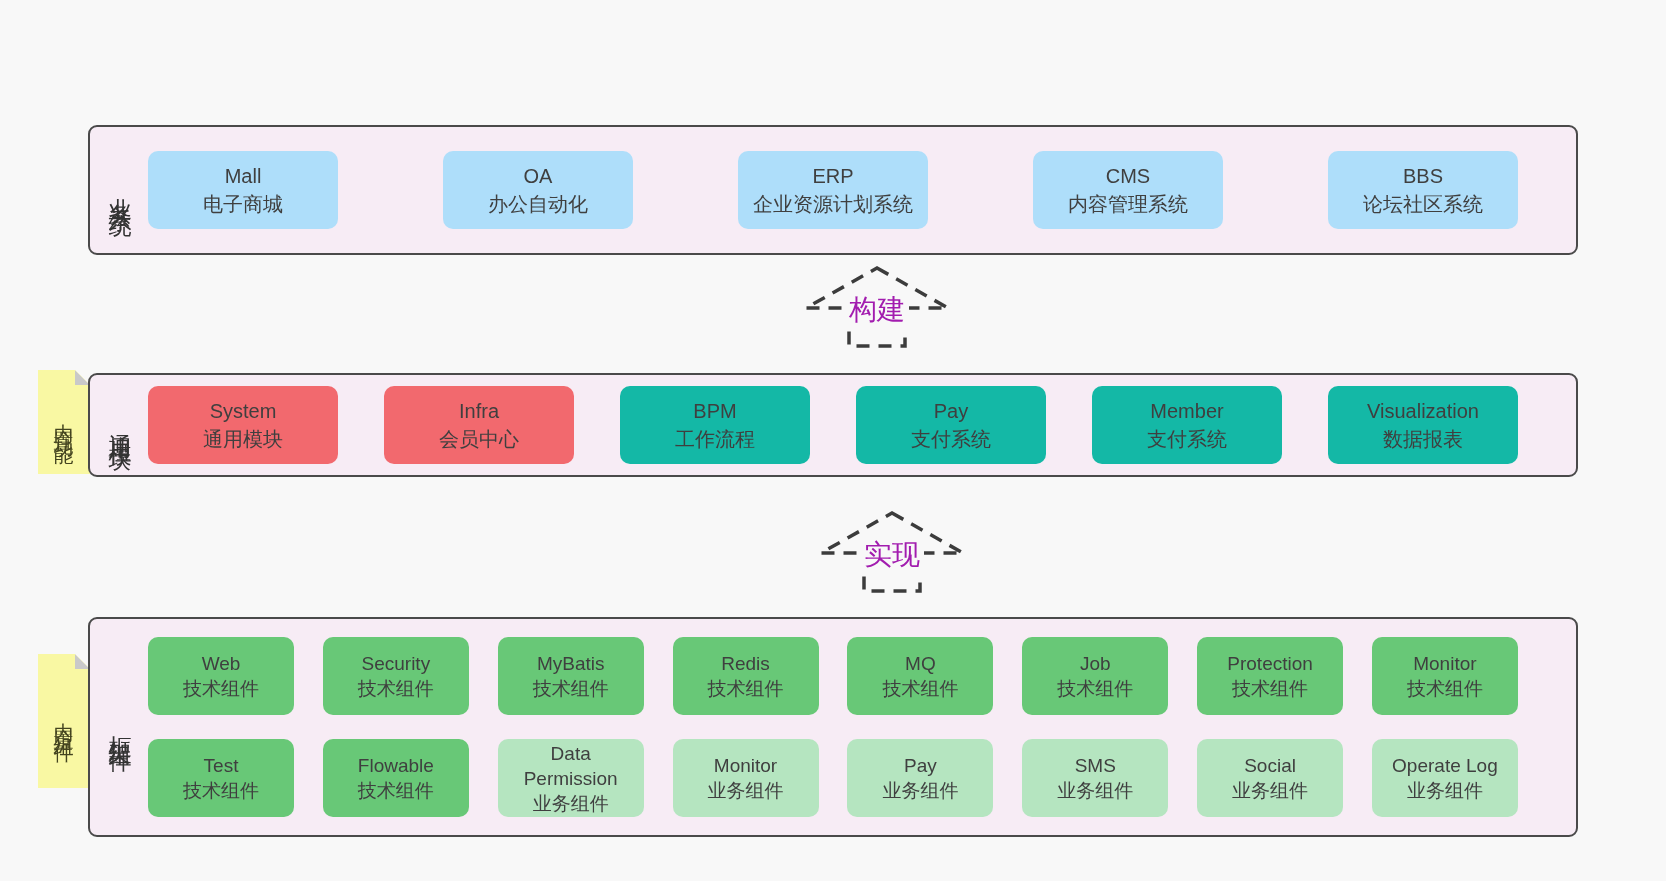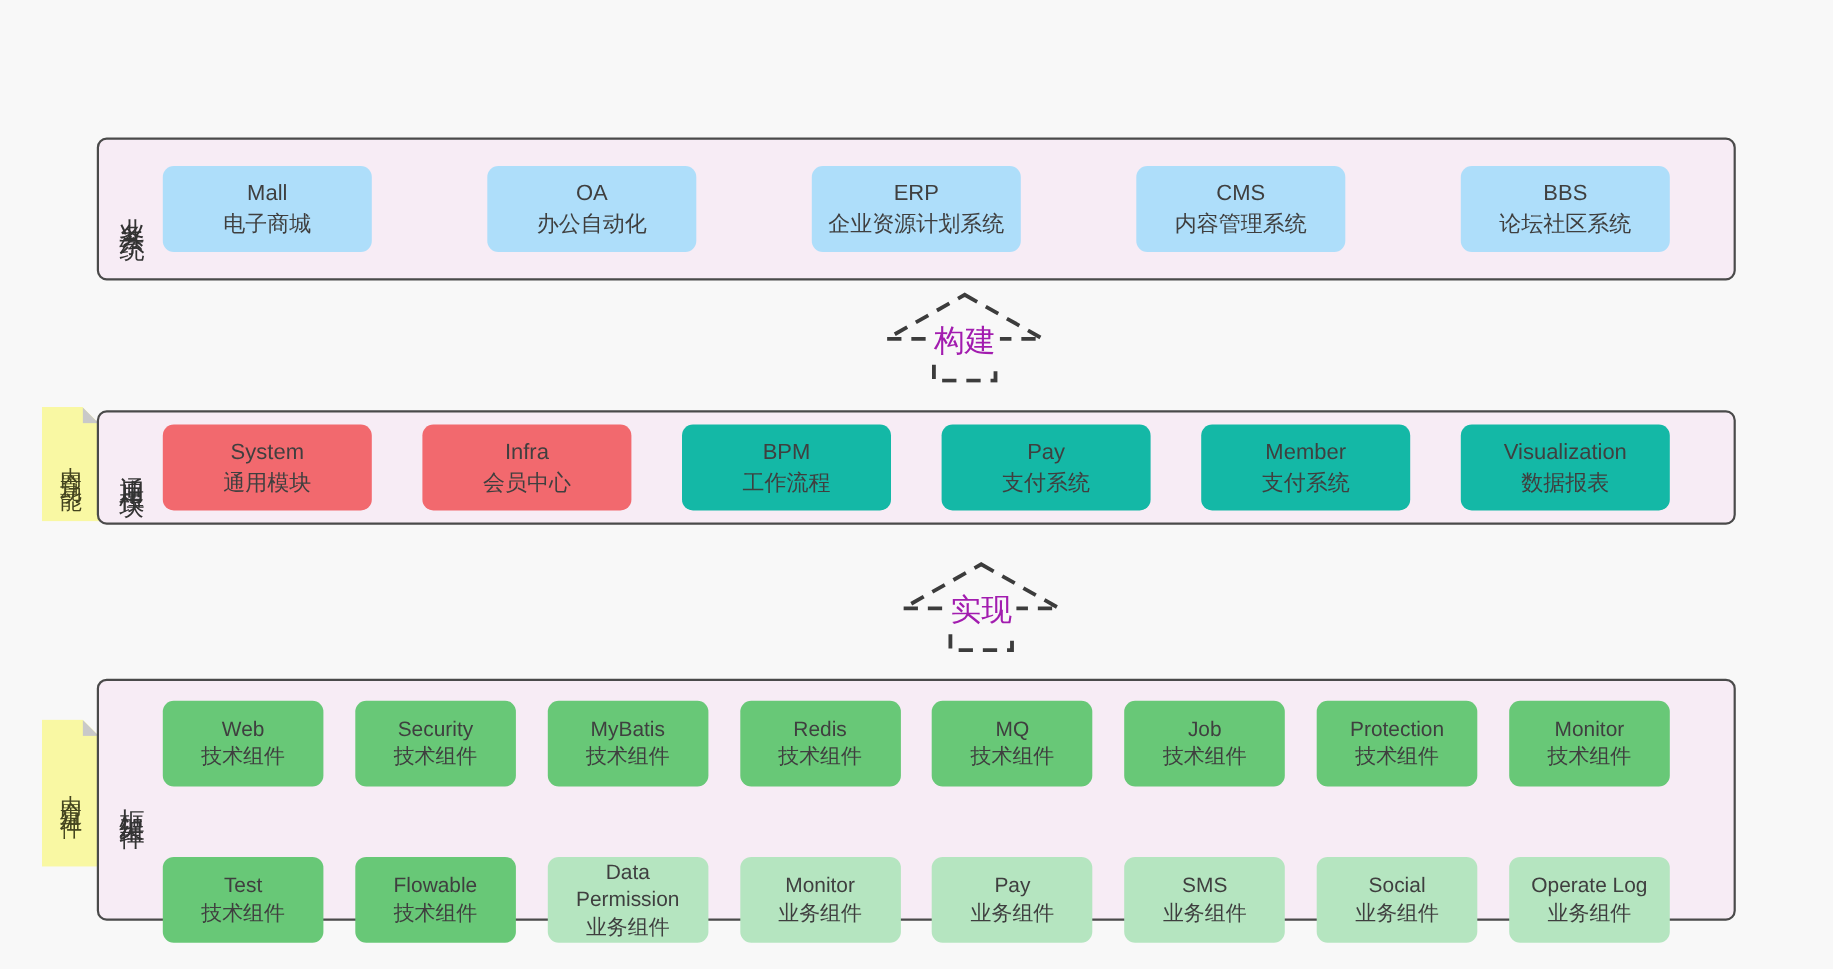--- a/index.html
+++ b/index.html
@@ -31,21 +31,21 @@
   }
   .row8{
     width:100%;display:flex;justify-content:space-between;
   }
   .box{
     box-sizing:border-box;border-radius:10px;
     display:flex;flex-direction:column;align-items:center;justify-content:center;
     text-align:center;font-size:20px;line-height:28px;padding:2px 6px;
   }
   .box.w6{width:190px;height:78px;}
-  .box.w8{width:146px;height:78px;font-size:19px;line-height:25px;margin-top:40px;}
+  .box.w8{width:146px;height:78px;font-size:19px;line-height:25px;}
   .blue{background:#aedefa;}
   .red{background:#f2696e;}
   .pink{background:#14b8a6;}
   .green{background:#68c877;}
   .lightgreen{background:#b5e5c0;}
   .name{white-space:normal;}
   .note{
     position:absolute;left:38px;width:52px;z-index:0;
     background:#f9f8a3;
     clip-path:polygon(0 0, calc(100% - 15px) 0, 100% 15px, 100% 100%, 0 100%);

